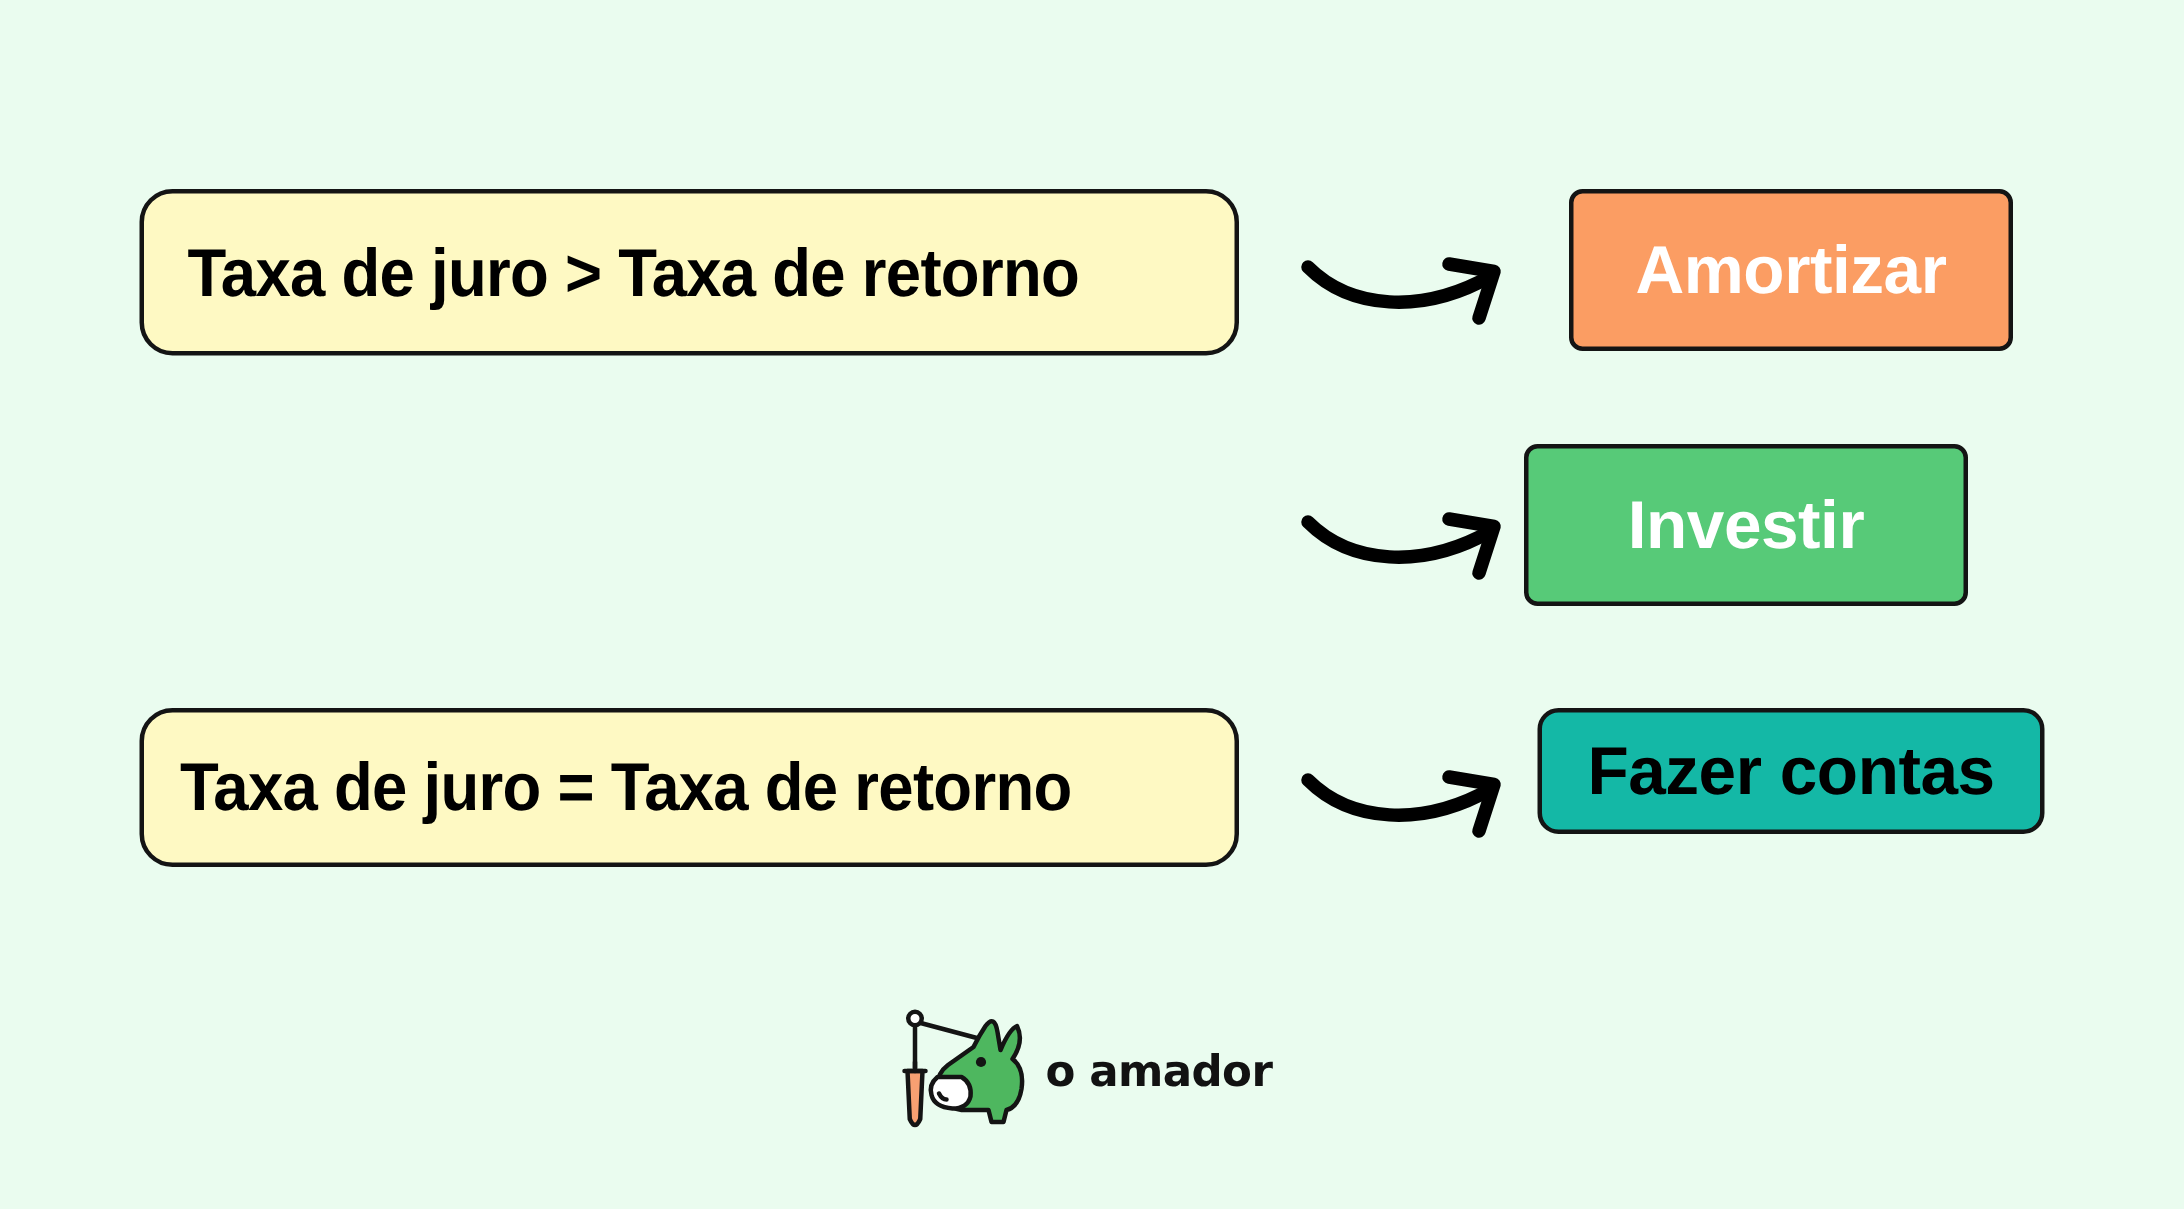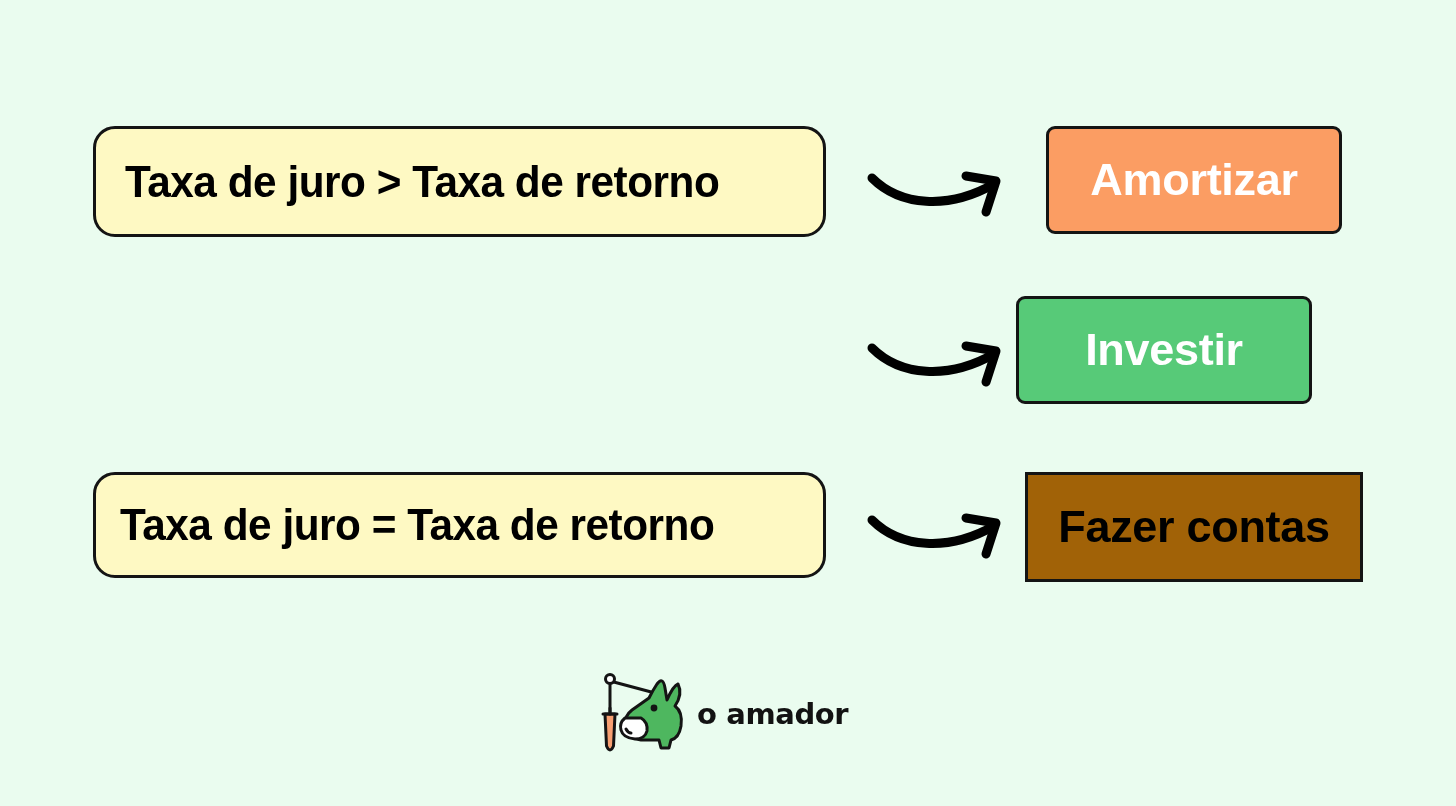--- a/index.html
+++ b/index.html
@@ -91,23 +91,23 @@
   .action-investir {
     left: 1016px;
     width: 296px;
     height: 108px;
     background: #57CA78;
     border-radius: 9px;
   }
   .action-fazer {
     left: 1025px;
     width: 338px;
-    height: 110px;
-    background: #a16207;
-    border-radius: 0;
+    height: 84px;
+    background: #14b8a6;
+    border-radius: 14px;
   }
 
   .action-text {
     font-family: "Liberation Sans", sans-serif;
     font-weight: bold;
     font-size: 45px;
     white-space: nowrap;
     letter-spacing: -0.3px;
   }
   .action-text.light { color: #FFFFFF; }

